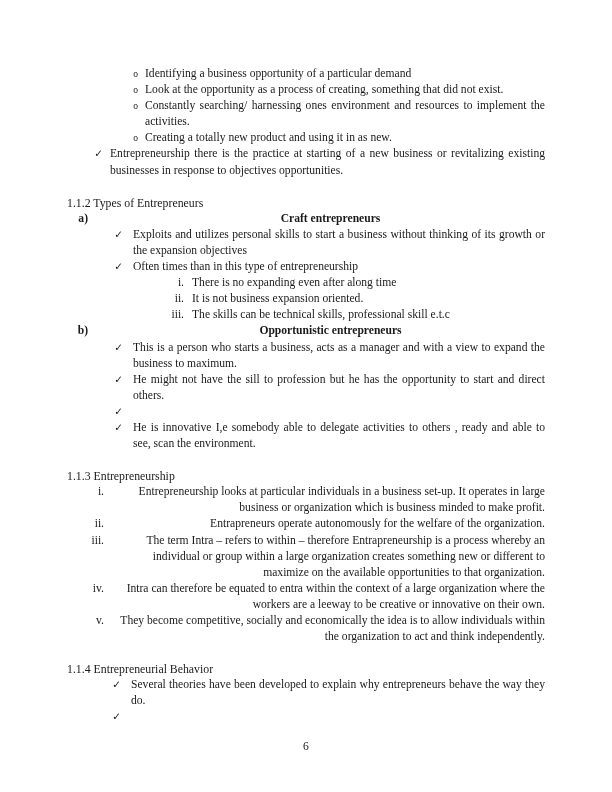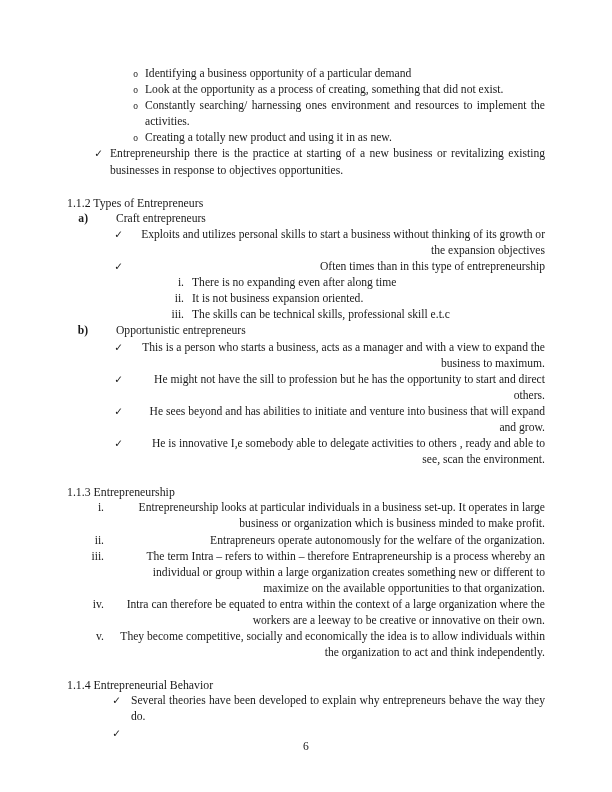--- a/index.html
+++ b/index.html
@@ -59,25 +59,25 @@
 
   
   .lvl-o .marker { width: 71px; padding-right: 7px; font-size: 9.5px; }
   .lvl-o .body  { width: 400px; }
 
   
   .lvl-chk1 .marker { width: 36px; padding-right: 7px; }
 
   
   .lvl-alpha .marker { width: 21px; padding-right: 0; font-weight: bold; }
-  .lvl-alpha .body { padding-left: 28px; font-weight: normal; }
+  .lvl-alpha .body { padding-left: 28px; font-weight: bold; text-align: center; }
 
   
   .lvl-chk2 .marker { width: 56px; padding-right: 10px; }
-  .lvl-chk2 .body { width: 412px; text-align: right; }
+  .lvl-chk2 .body { width: 412px; }
 
   
   .lvl-rom2 .marker { width: 117px; padding-right: 8px; }
   .lvl-rom2 .body { width: 353px; }
 
   
   .lvl-rom1 .marker { width: 37px; padding-right: 8px; }
   .lvl-rom1 .body { width: 433px; text-align: right; }
 
   
@@ -164,21 +164,20 @@
       <div class="row lvl-chk2">
         <span class="marker check">✓</span>
         <span class="body"> This is a person who starts a business, acts as a manager and with a view to expand the business to maximum.</span>
       </div>
       <div class="row lvl-chk2">
         <span class="marker check">✓</span>
         <span class="body">He might not have the sill to profession but he has the opportunity to start and direct others.</span>
       </div>
       <div class="row lvl-chk2">
         <span class="marker check">✓</span>
-        <span class="body">He sees beyond and has abilities to initiate and venture into business that will expand and grow.</span>
       </div>
       <div class="row lvl-chk2">
         <span class="marker check">✓</span>
         <span class="body">He is innovative I,e somebody able to delegate activities to others , ready and able to see, scan the environment.</span>
       </div>
     </div>
 
     <div class="spacer-lg"></div>
 
     <div>

